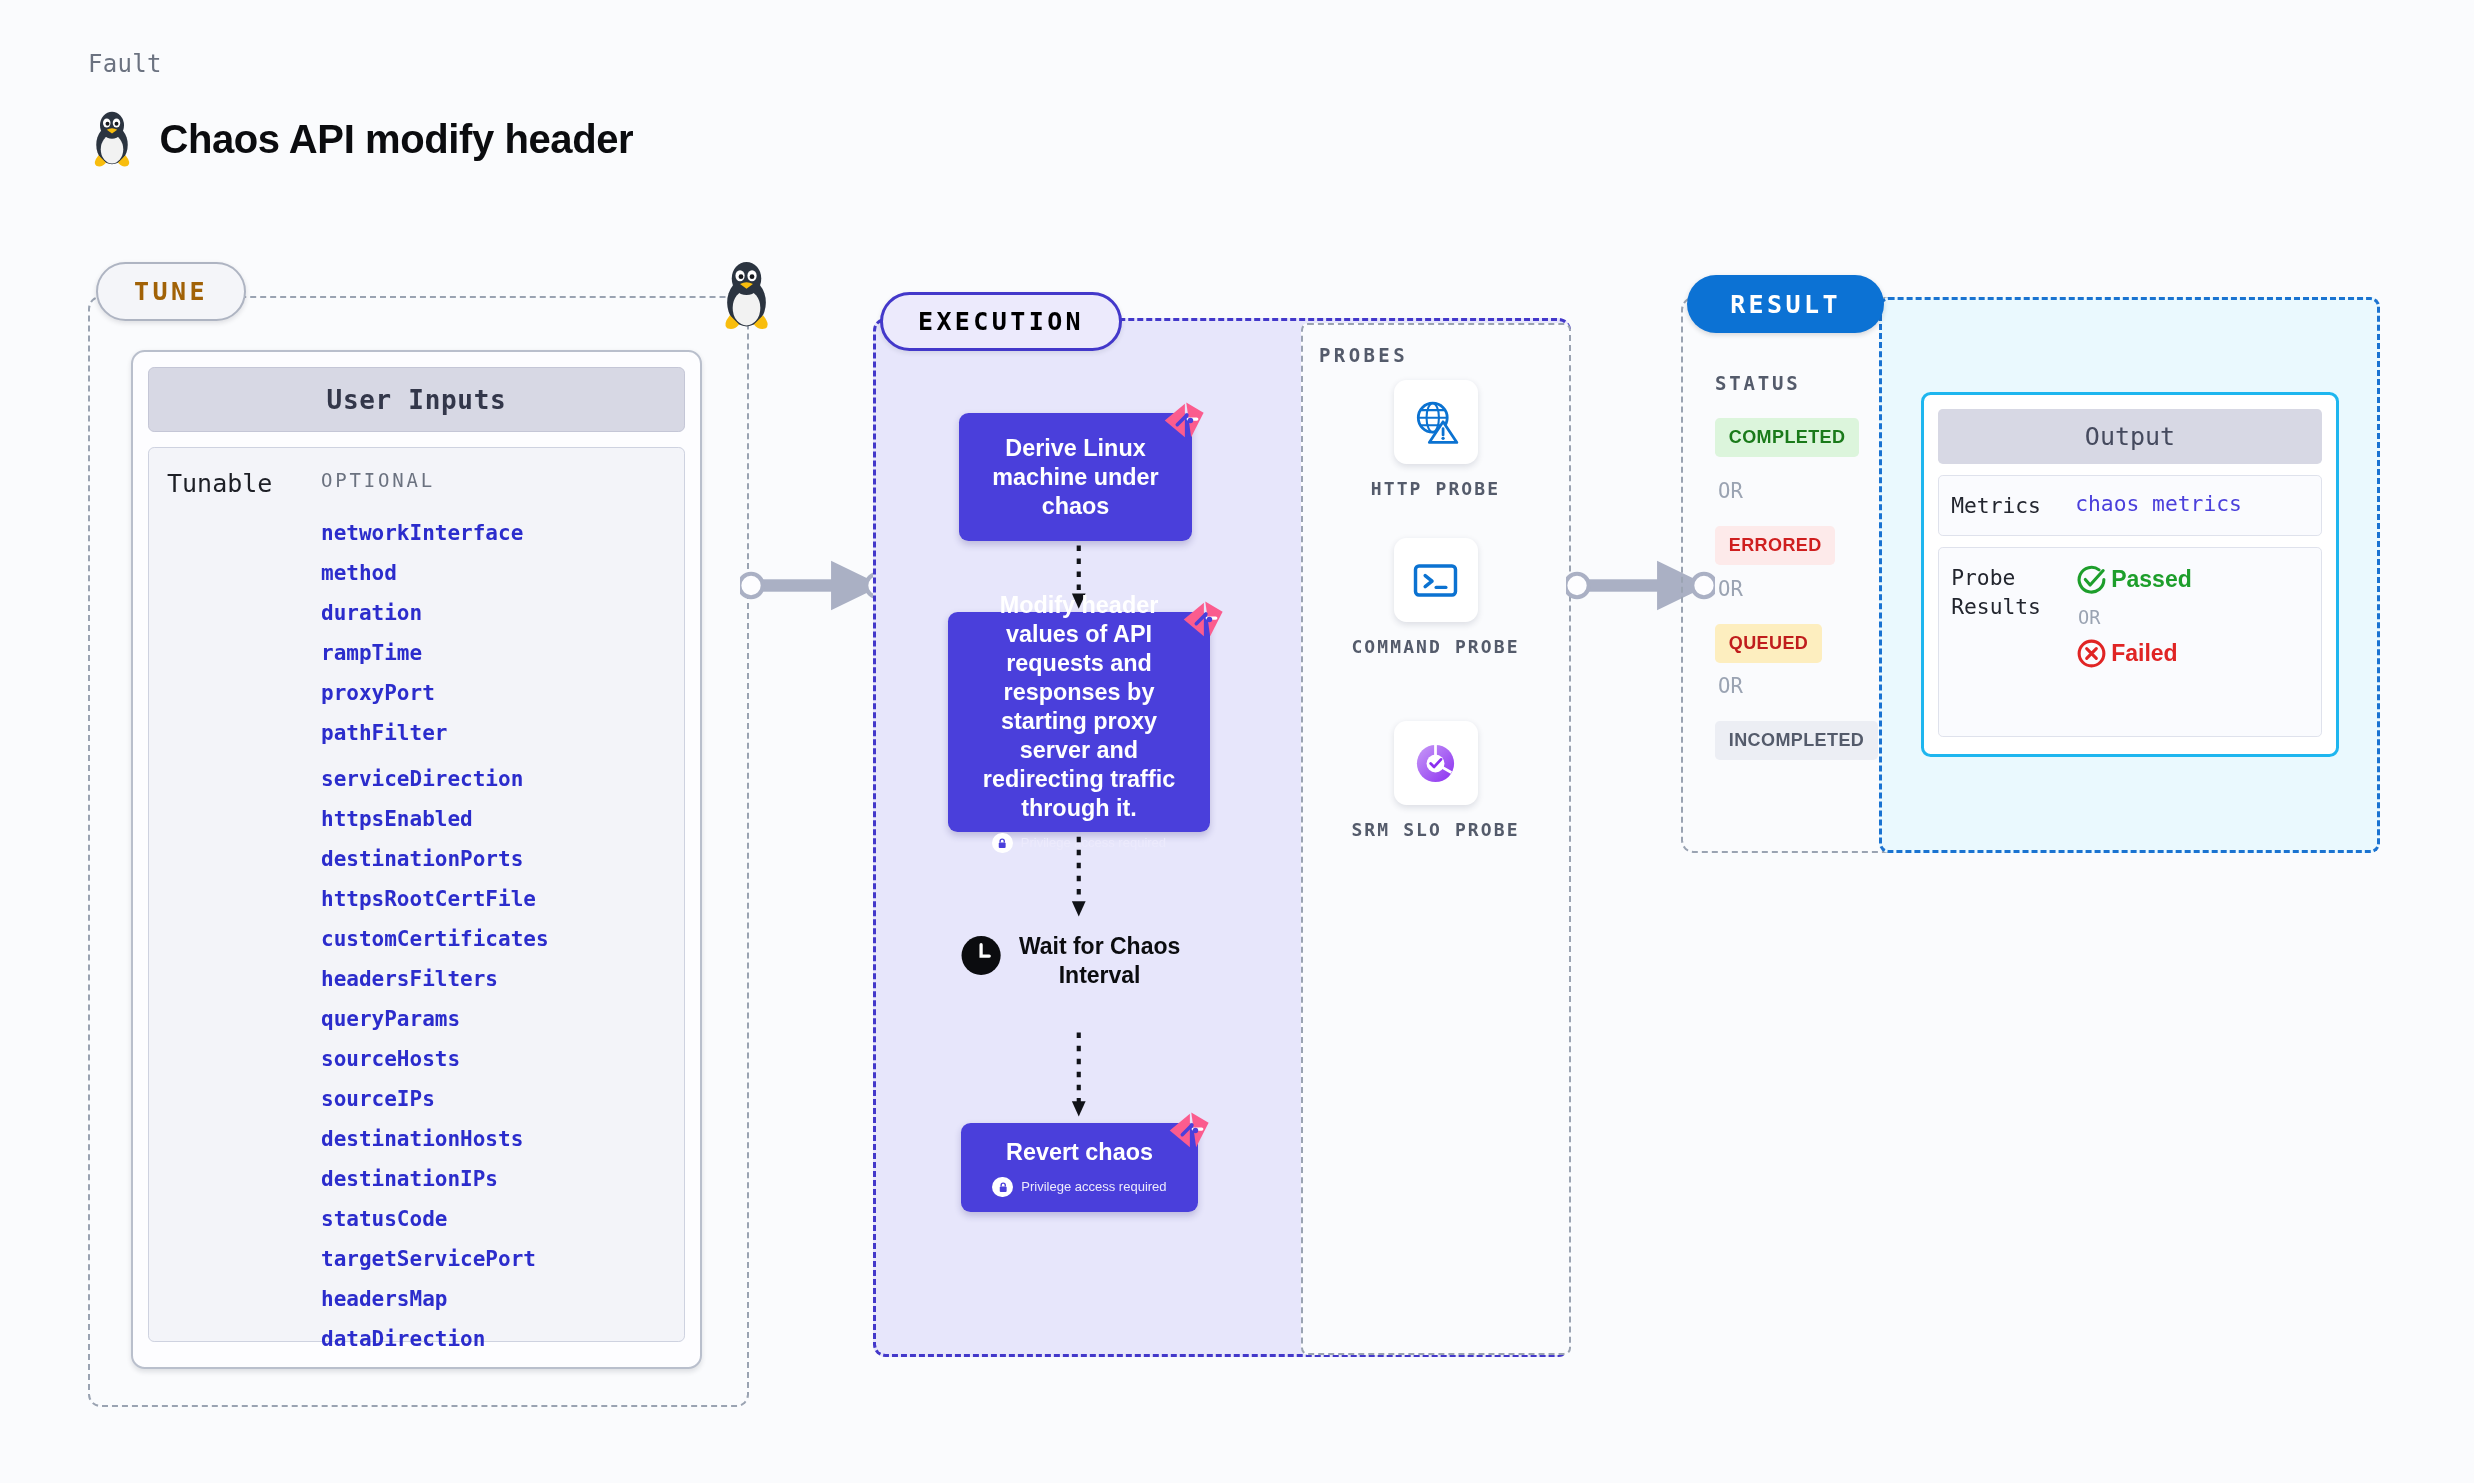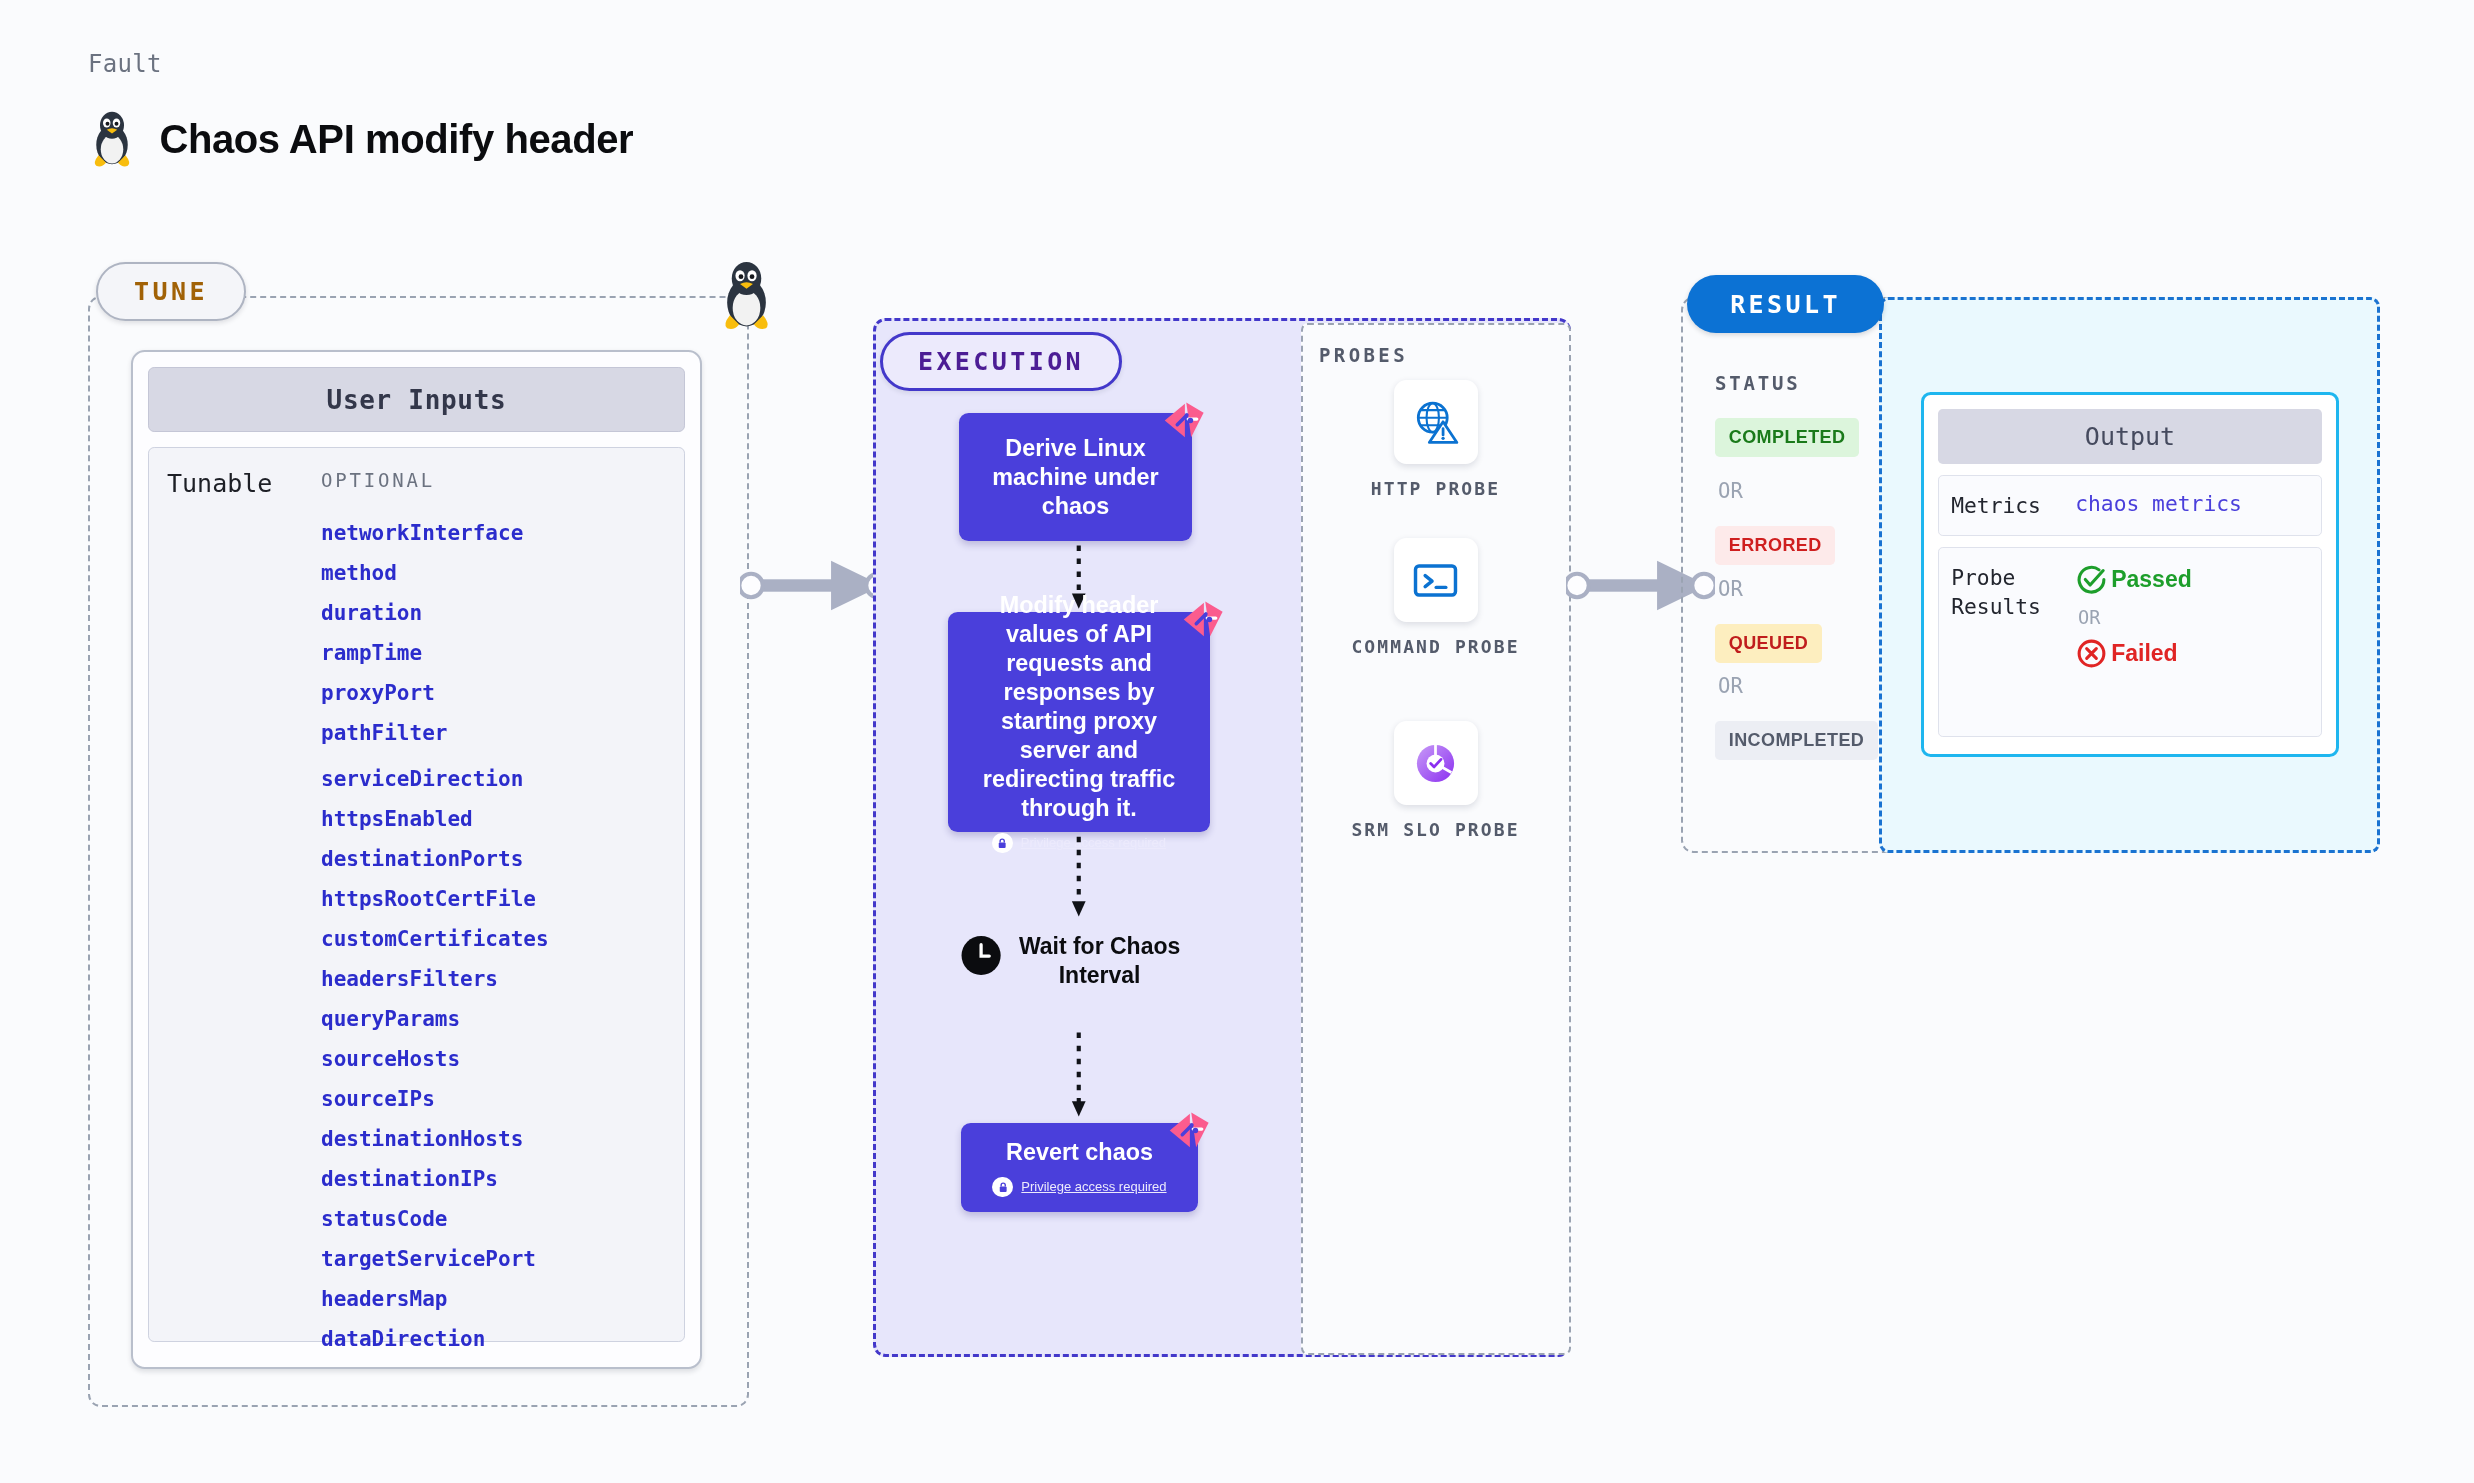--- a/index.html
+++ b/index.html
@@ -54,23 +54,22 @@
     font-family: "DejaVu Sans Mono", monospace; font-weight: bold;
     letter-spacing: 3.4px; border-radius: 688px; white-space: nowrap;
   }
   .pill-tune {
     left: 96px; top: 262px; width: 150px; height: 59px;
     background: #f4f5f9; border: 2.8px solid #aeb4c2; color: #a16207; font-size: 25px;
     box-shadow: 0 2.1px 4.8px rgba(20,25,40,.13);
   }
   .pill-exec {
     left: 880px; top: 292px; width: 242px; height: 59px;
-    background: #eceafc; border: 3.4px solid #4338ca; color: #4c1d95; font-size: 25px;
+    background: #eceafc; border: 3.4px solid #4338ca; color: #000000; font-size: 25px;
     box-shadow: 0 2.1px 4.8px rgba(20,25,40,.10);
-    margin-top: 40px;
   }
   .pill-result {
     left: 1687px; top: 275px; width: 197px; height: 58px;
     background: #0c72d4; border: none; color: #ffffff; font-size: 25px;
     box-shadow: 0 2.1px 4.8px rgba(20,25,40,.16);
   }
 
   .tux-badge { position: absolute; left: 717px; top: 260px; width: 59px; height: 72px; }
 
   
@@ -113,21 +112,21 @@
     display: flex; flex-direction: column; align-items: center; justify-content: center;
     box-shadow: 0 3.4px 7.6px rgba(40,30,120,.22);
   }
   .node-text { font-size: 23.4px; font-weight: bold; line-height: 29px; padding: 0 18px; }
   .node-1 { left: 959px; top: 413px; width: 233px; height: 128px; }
   .node-2 { left: 948px; top: 612px; width: 262px; height: 220px; }
   .node-3 { left: 961px; top: 1123px; width: 237px; height: 89px; }
 
   .priv {
     display: flex; align-items: center; gap: 8.3px; margin-top: 9.6px;
-    font-size: 13px; color: #eceafc; font-weight: normal; text-decoration: underline;
+    font-size: 13px; color: #eceafc; font-weight: normal;
   }
   .priv-ico {
     width: 20.6px; height: 20.6px; border-radius: 50%; background: #fff;
     display: flex; align-items: center; justify-content: center; flex: none;
   }
 
   .litmus { position: absolute; width: 43px; height: 39px; }
 
   .clock-wrap {
     position: absolute; left: 961px; top: 921px; width: 237px;

